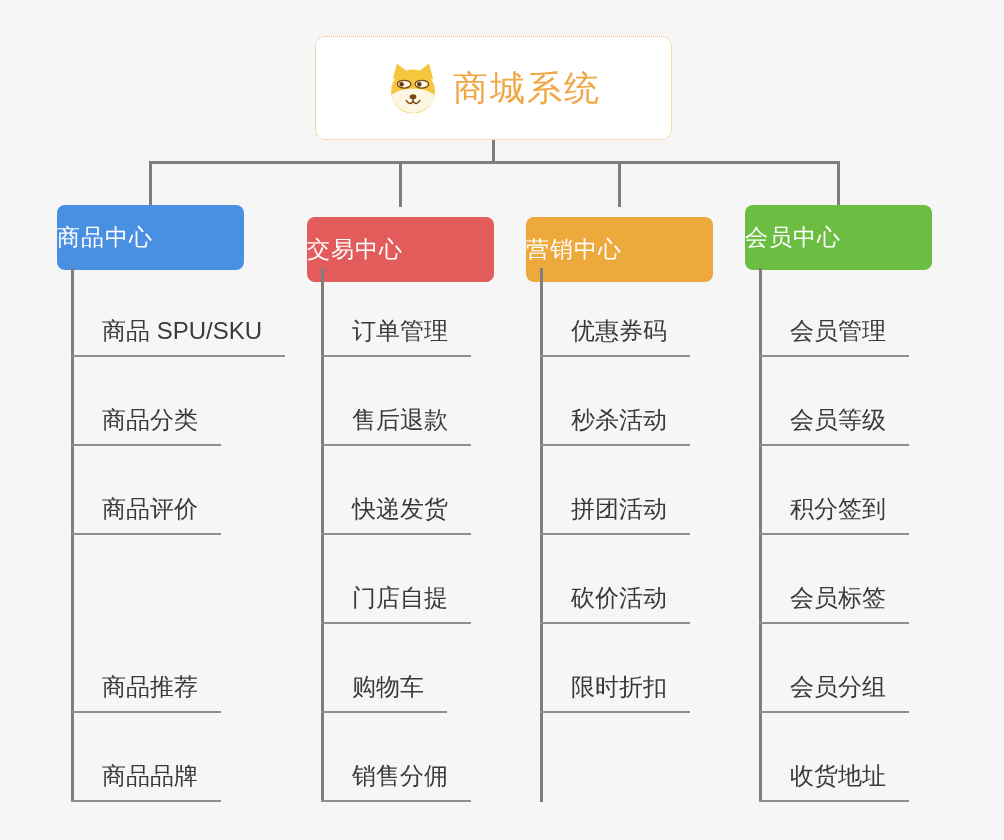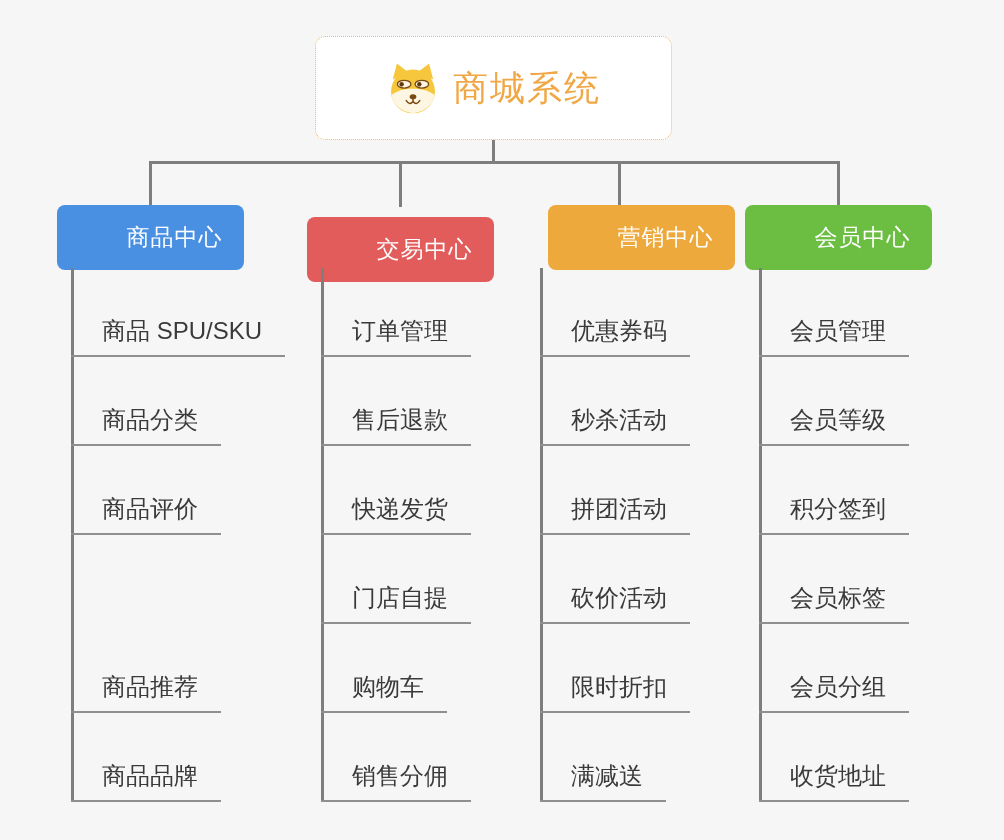--- a/index.html
+++ b/index.html
@@ -53,29 +53,27 @@
 
   
   .branch-box {
     position: absolute;
     top: 205px;
     width: 187px; height: 65px;
     border-radius: 8px;
     color: #ffffff;
     font-size: 23px;
     line-height: 65px;
-    text-align: center;
     letter-spacing: 1px;
     white-space: nowrap;
     cursor: default;
-    padding-left: 48px;
   }
   .bb-0 { left: 57px; }
   .bb-1 { left: 307px; margin-top: 12px; }
-  .bb-2 { left: 548px; }
+  .bb-2 { left: 526px; margin-top: 12px; }
   .bb-3 { left: 745px; }
 
   
   .item {
     position: absolute;
     display: inline-block;
     white-space: nowrap;
     font-size: 24px;
     line-height: 28px;
     color: #3a3a3a;
@@ -150,21 +148,20 @@
   <div class="item c1 r2">快递发货</div>
   <div class="item c1 r3">门店自提</div>
   <div class="item c1 r4">购物车</div>
   <div class="item c1 r5">销售分佣</div>
 
   <div class="item c2 r0">优惠券码</div>
   <div class="item c2 r1">秒杀活动</div>
   <div class="item c2 r2">拼团活动</div>
   <div class="item c2 r3">砍价活动</div>
   <div class="item c2 r4">限时折扣</div>
-  <div class="item c2 r5">满减送</div>
 
   <div class="item c3 r0">会员管理</div>
   <div class="item c3 r1">会员等级</div>
   <div class="item c3 r2">积分签到</div>
   <div class="item c3 r4">会员分组</div>
   <div class="item c3 r3">会员标签</div>
   <div class="item c3 r5">收货地址</div>
 
 </div>
 

